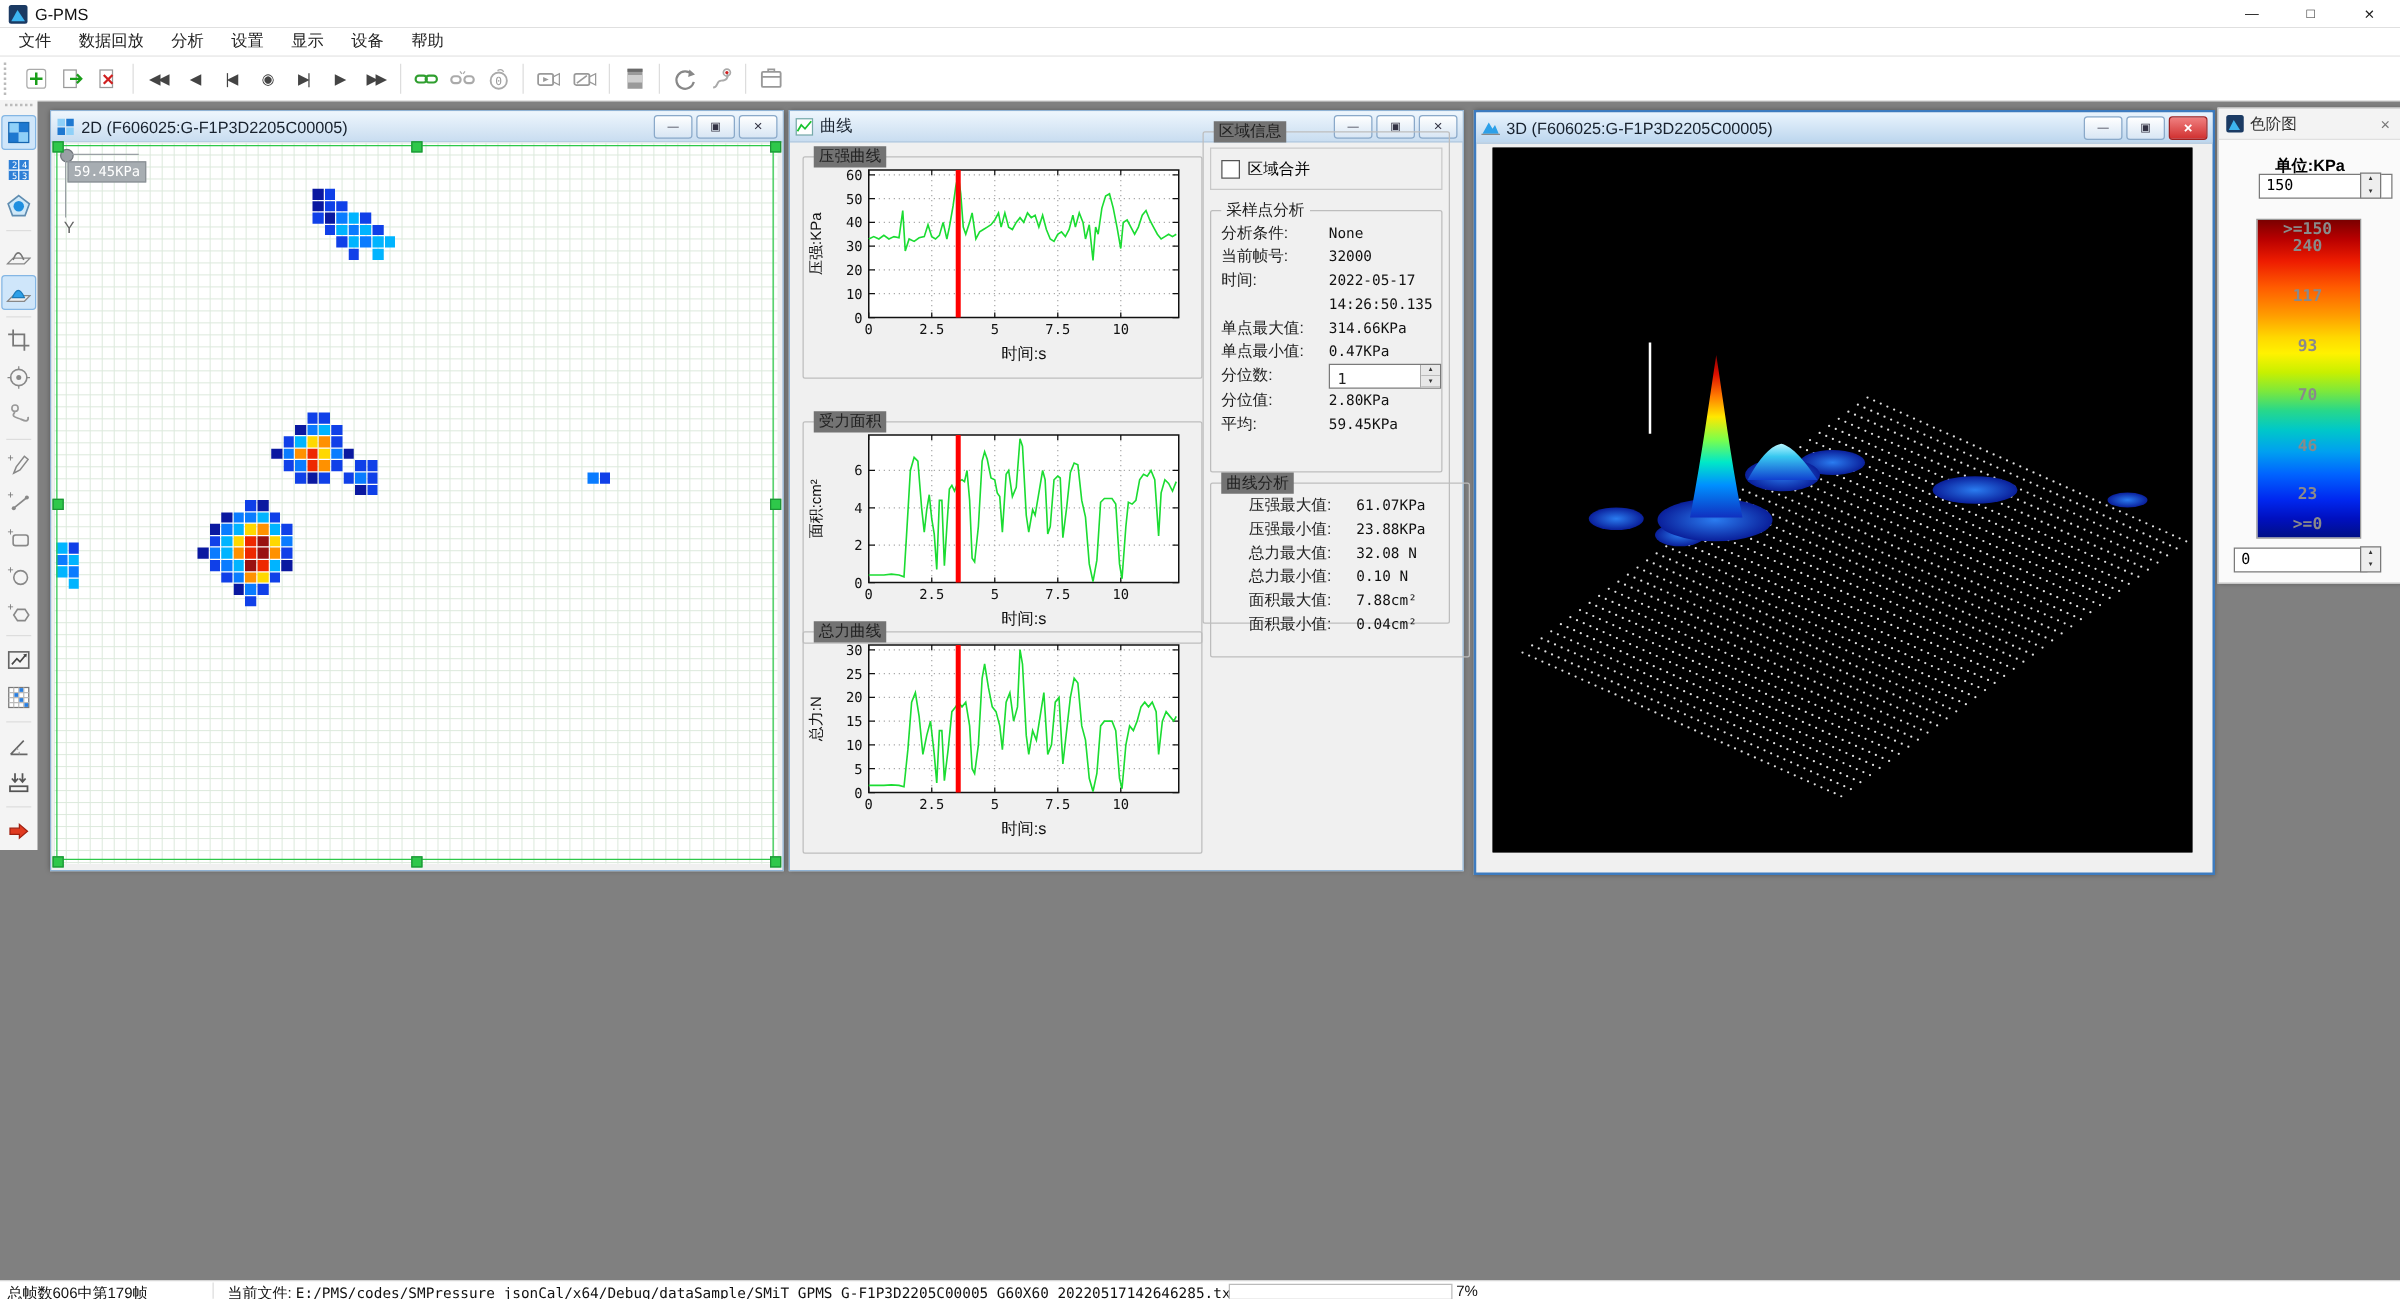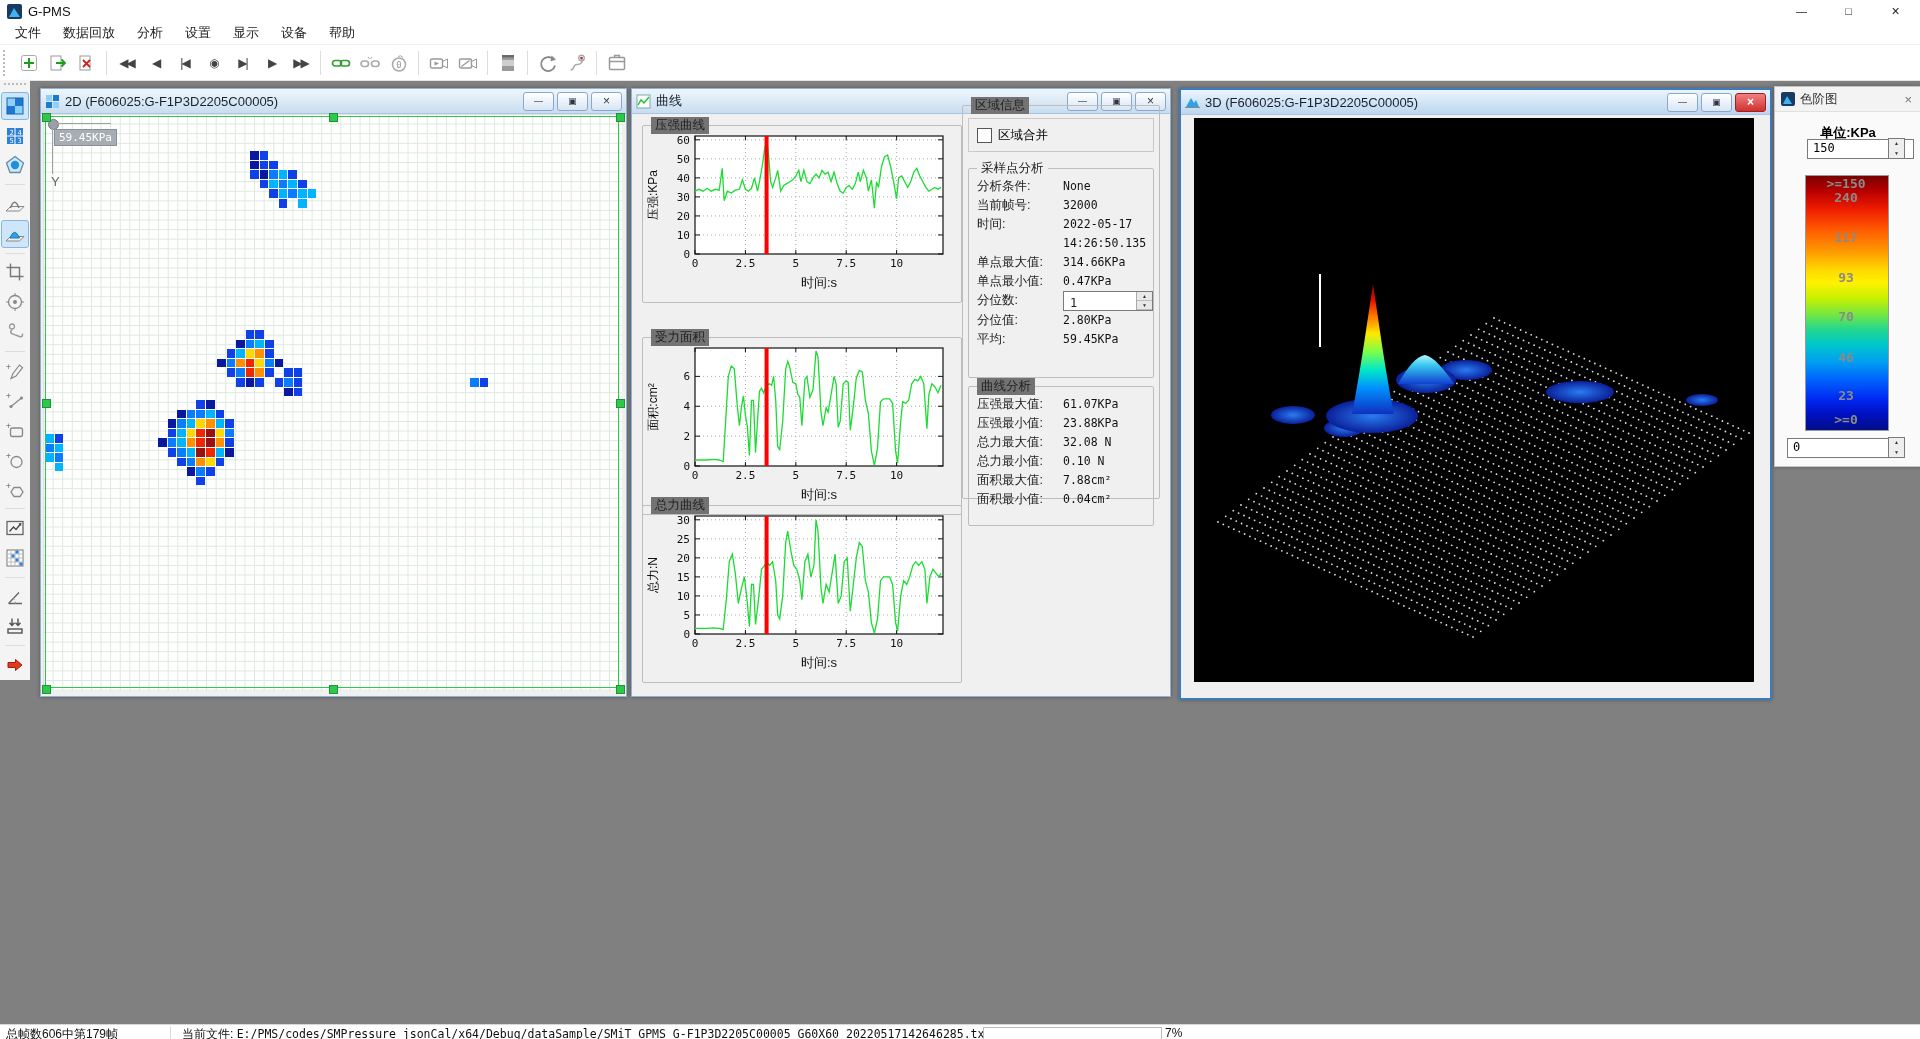--- a/index.html
+++ b/index.html
@@ -696,21 +696,21 @@
           <div class="irow">
             <span class="ilabel">分位值:</span>
             <span class="ival">2.80KPa</span>
           </div>
           <div class="irow">
             <span class="ilabel">平均:</span>
             <span class="ival">59.45KPa</span>
           </div>
         </div>
     </div>
-    <div class="gbox" style="left:5px;top:280px;width:184px;height:138px;border-color:#bdbdbd;">
+    <div class="gbox" style="left:5px;top:280px;width:184px;height:138px;border-color:#bdbdbd;padding-left:22px;">
       <div class="gtitle">曲线分析</div>
       <div id="curverows" style="padding-top:8px;">
           <div class="irow">
             <span class="ilabel">压强最大值:</span>
             <span class="ival">61.07KPa</span>
           </div>
           <div class="irow">
             <span class="ilabel">压强最小值:</span>
             <span class="ival">23.88KPa</span>
           </div>

